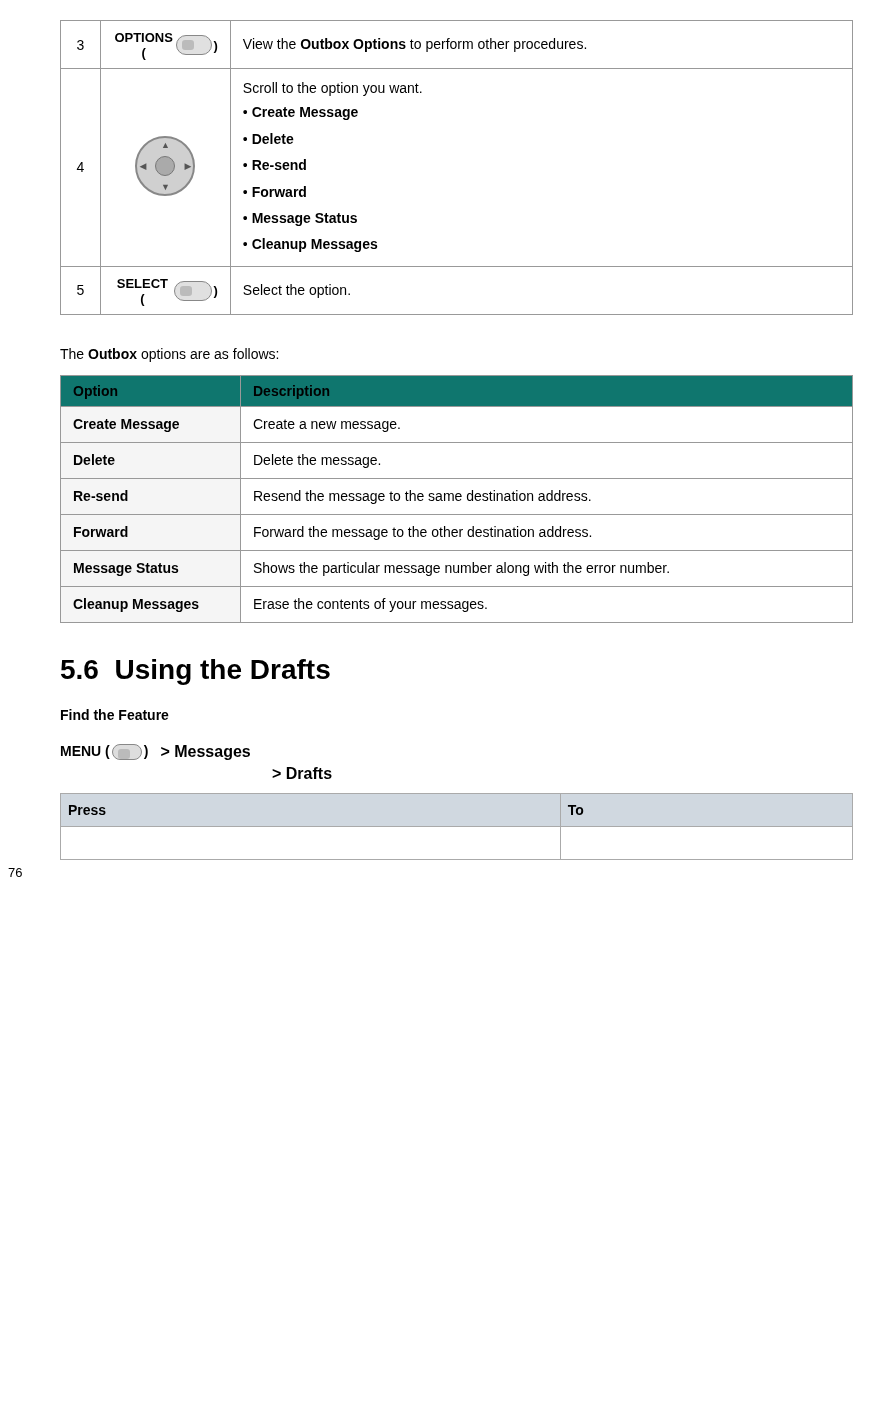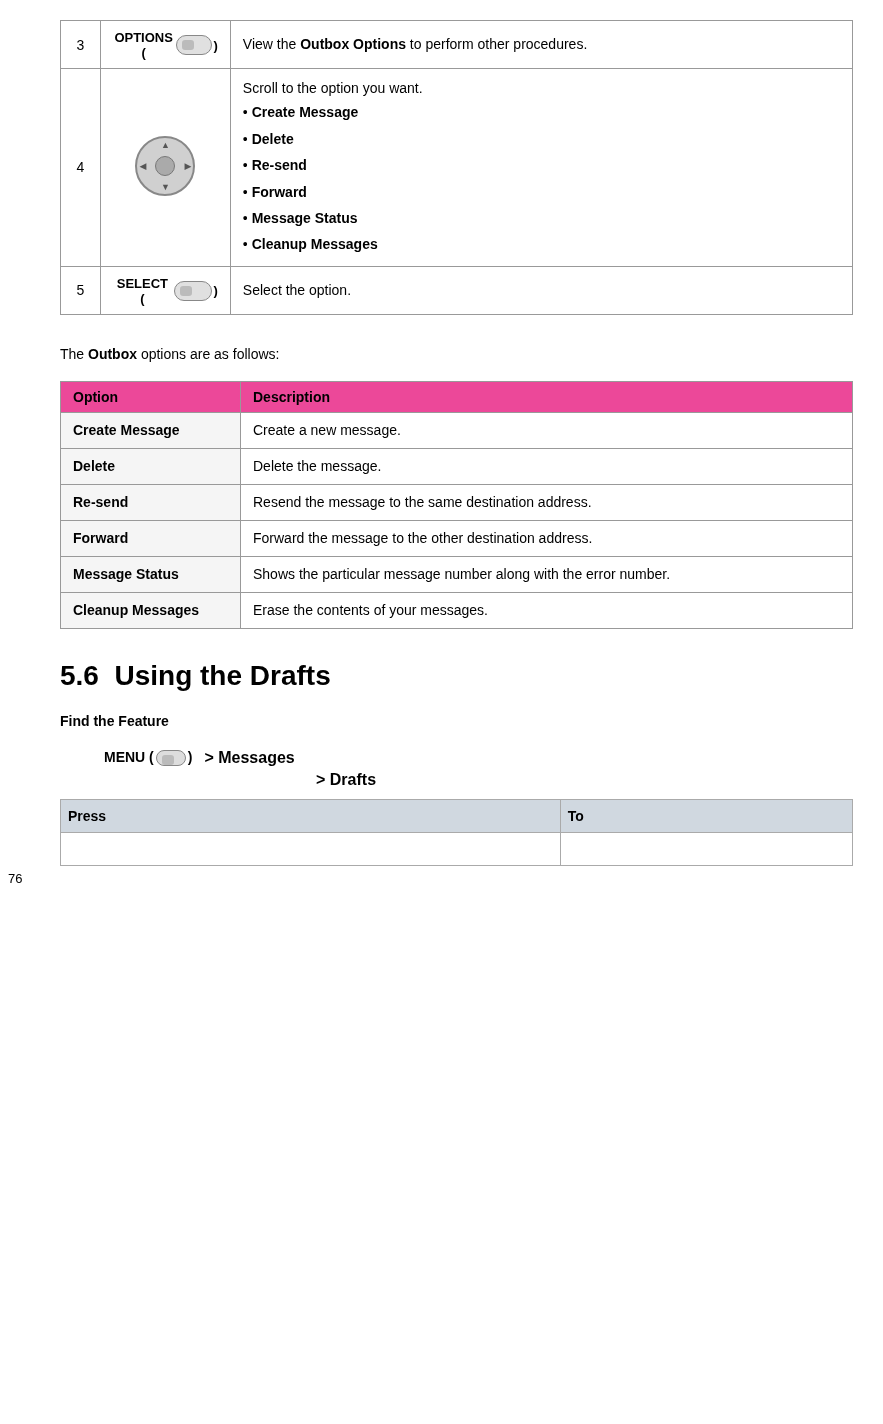--- a/index.html
+++ b/index.html
@@ -127,31 +127,31 @@
       padding: 2px 0;
       font-weight: bold;
     }
     .option-list li::before {
       content: '• ';
       font-weight: normal;
     }
 
     
     .options-intro {
-      margin-bottom: 16px;
+      margin-bottom: 10px;
       font-size: 14px;
       line-height: 1.6;
     }
     .options-table {
       width: 100%;
       border-collapse: collapse;
       margin-bottom: 30px;
     }
     .options-table th {
-      background: #ec4899;
+      background: #0f766e;
       border: 1px solid #999;
       padding: 7px 12px;
       font-weight: bold;
       text-align: left;
       font-size: 14px;
     }
     .options-table td {
       border: 1px solid #999;
       padding: 7px 12px;
       vertical-align: top;
@@ -198,21 +198,20 @@
     }
     .find-feature-steps {
       display: flex;
       flex-direction: column;
       gap: 4px;
     }
     .find-feature-line {
       display: flex;
       align-items: center;
       gap: 12px;
-      margin-left: 44px;
     }
     .chevron-right {
       font-size: 16px;
       font-weight: bold;
     }
 
     
     .press-table {
       width: 100%;
       border-collapse: collapse;

